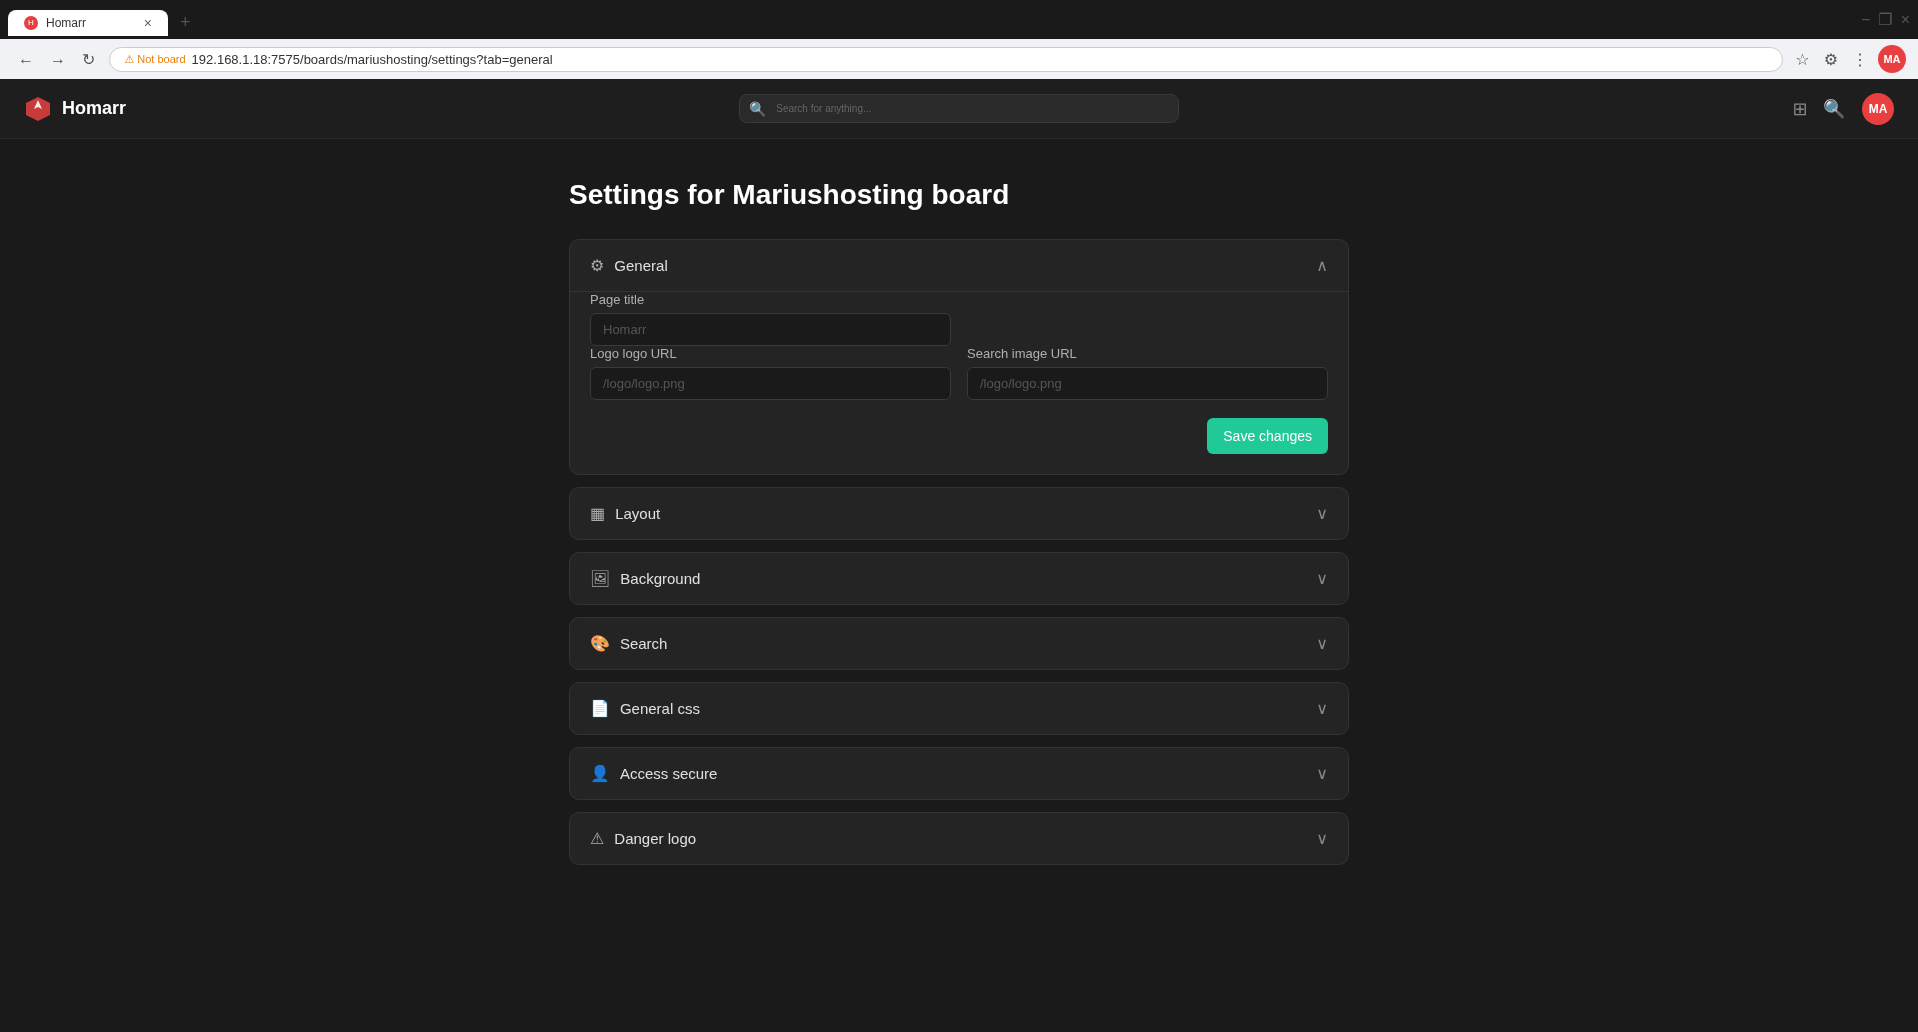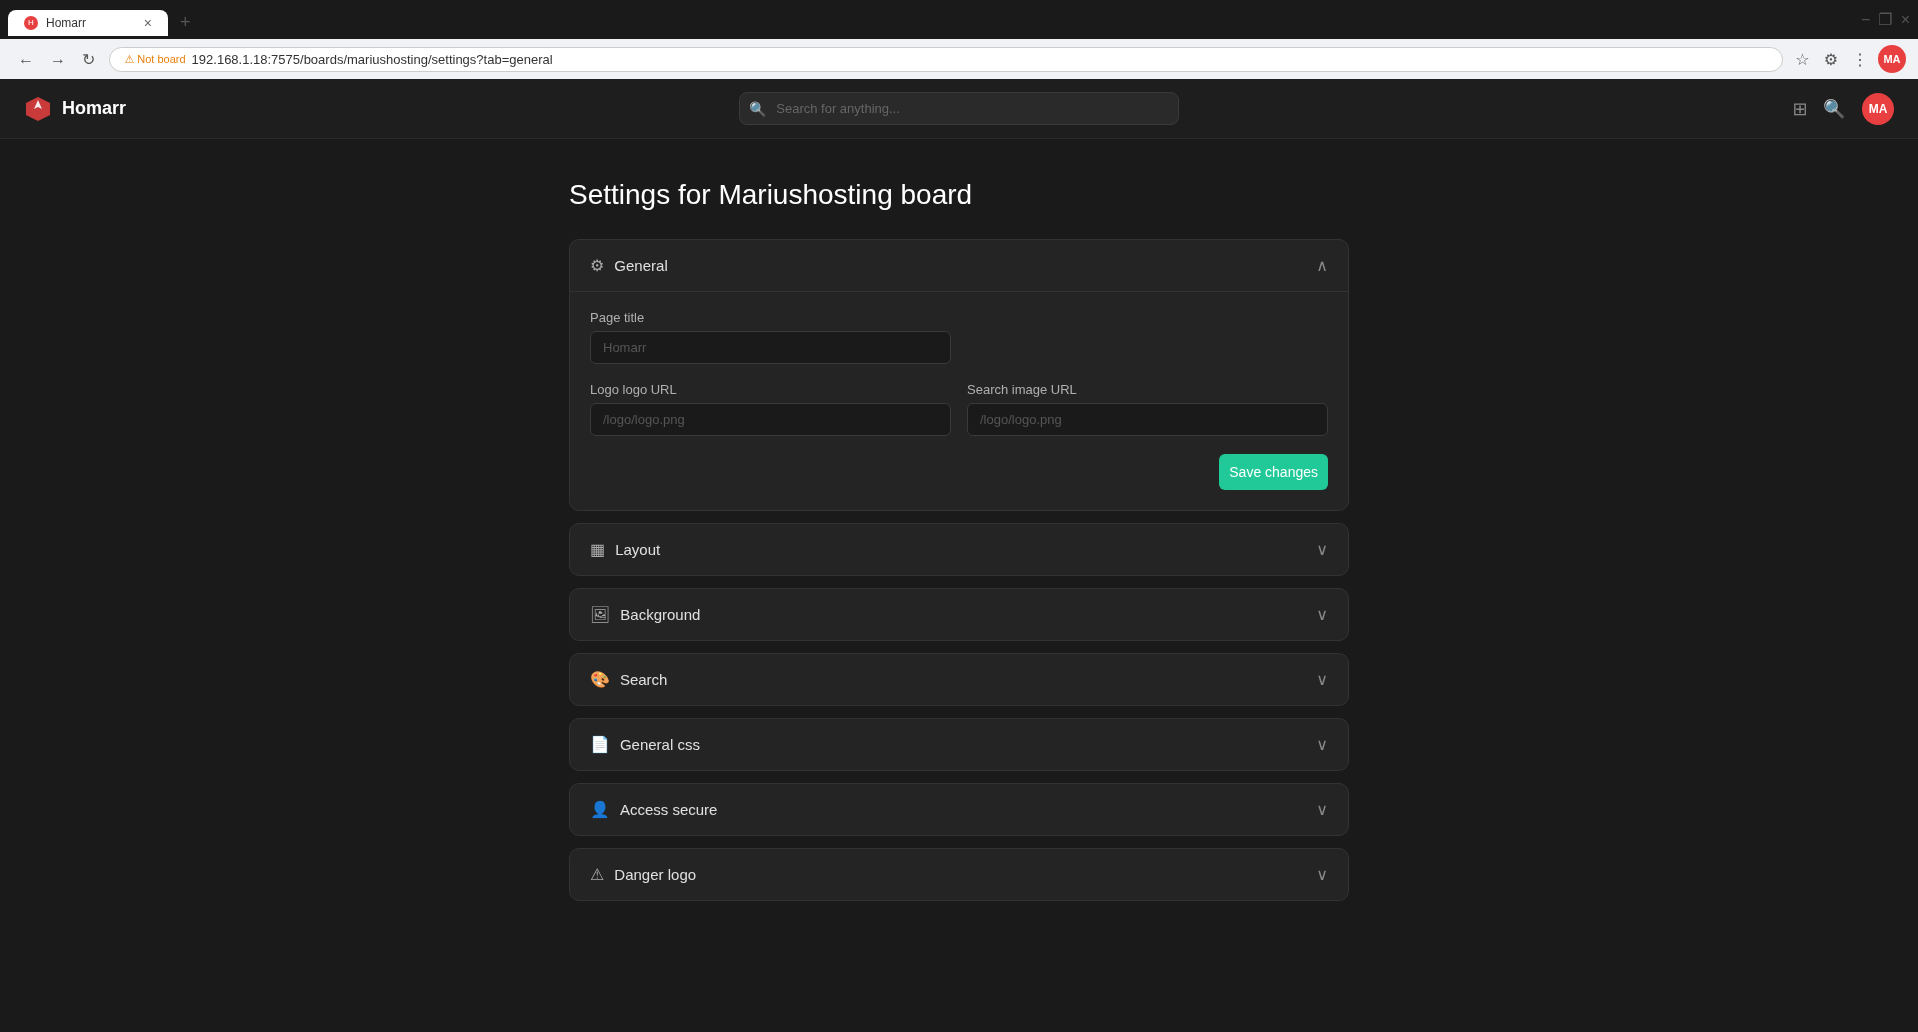--- a/index.html
+++ b/index.html
@@ -146,21 +146,21 @@
       width: 440px;
       position: relative;
     }
     .app-search input {
       width: 100%;
       background: #2a2a2a;
       border: 1px solid #3a3a3a;
       border-radius: 8px;
       padding: 8px 16px 8px 36px;
       color: #aaa;
-      font-size: 13px;
+      font-size: 10px;
       outline: none;
     }
     .app-search input::placeholder { color: #666; }
     .app-search .search-icon-wrap {
       position: absolute;
       left: 10px;
       top: 50%;
       transform: translateY(-50%);
       color: #666;
       font-size: 14px;
@@ -190,21 +190,21 @@
     }
 
     
     .main-content {
       padding: 40px 0;
       max-width: 780px;
       margin: 0 auto;
     }
     .page-title {
       font-size: 28px;
-      font-weight: 400;
+      font-weight: 700;
       color: #fff;
       margin-bottom: 28px;
     }
 
     
     .settings-section {
       background: #242424;
       border: 1px solid #333;
       border-radius: 10px;
       margin-bottom: 12px;
@@ -237,21 +237,20 @@
     .section-body {
       padding: 0 20px 20px 20px;
       border-top: 1px solid #333;
     }
 
     
     .form-row {
       display: grid;
       grid-template-columns: 1fr 1fr;
       gap: 16px;
-      margin-top: 18px;
     }
     .form-group {
       display: flex;
       flex-direction: column;
       gap: 6px;
     }
     .form-label {
       font-size: 13px;
       color: #b0b0b0;
     }
@@ -269,21 +268,21 @@
     .form-actions {
       display: flex;
       justify-content: flex-end;
       margin-top: 18px;
     }
     .btn-save {
       background: #20c997;
       color: #fff;
       border: none;
       border-radius: 6px;
-      padding: 10px 10px;
+      padding: 10px 16px;
       font-size: 14px;
       font-weight: 500;
       cursor: pointer;
     }
   </style>
 </head>
 <body>
 
 <div>
   <div class="browser-title-bar">

